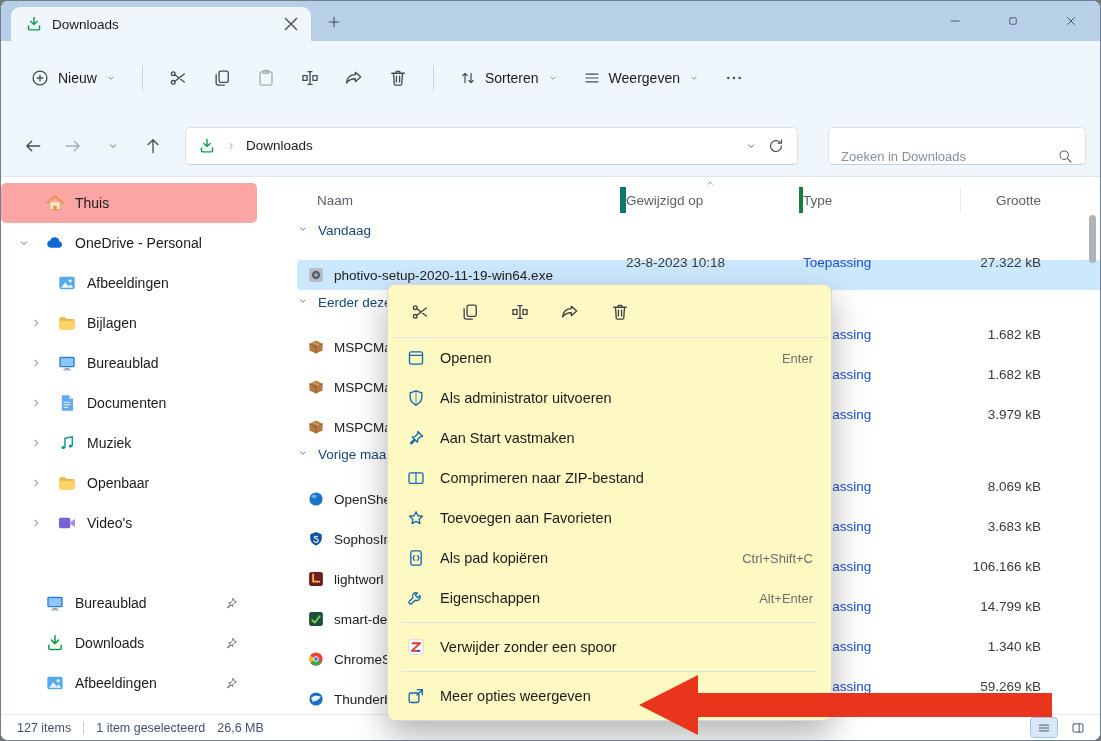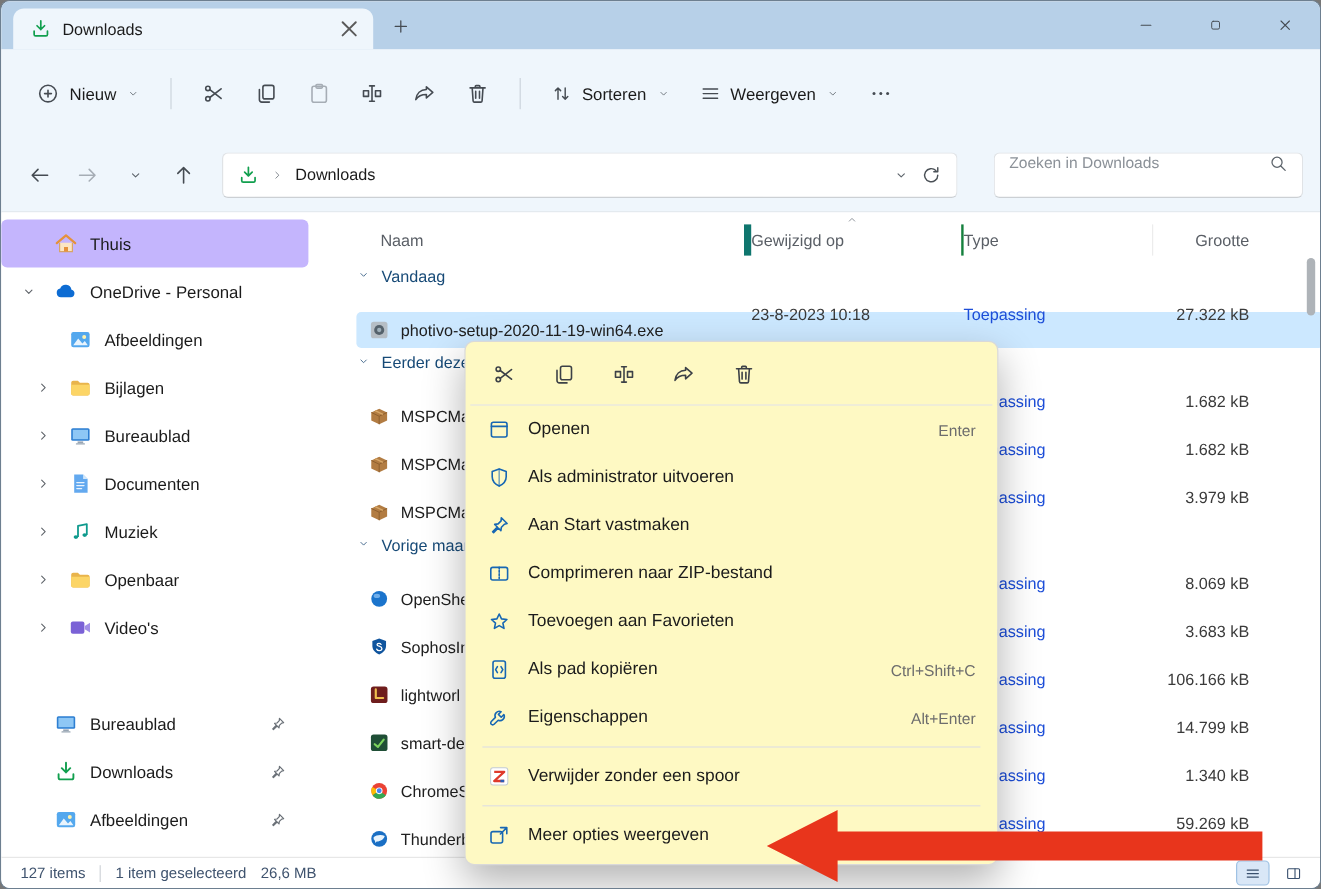--- a/index.html
+++ b/index.html
@@ -24,40 +24,40 @@
 .tool-btn{display:flex;align-items:center;gap:8px;padding:9px 12px;border-radius:5px;font-size:14px;color:#1b1b1b;white-space:nowrap}
 .tool-ico{width:44px;height:38px;display:flex;align-items:center;justify-content:center;border-radius:5px}
 .vsep{width:1px;height:26px;background:#ccd4dc;margin:0 13px}
 
 .addressrow{height:62px;background:#eff6fc;display:flex;align-items:center;padding:0 14px;gap:4px;border-bottom:1px solid #e1e6eb;flex:0 0 auto}
 .nav-btn{width:36px;height:36px;display:flex;align-items:center;justify-content:center;border-radius:5px}
 .addressbox{flex:1;height:38px;margin-left:10px;background:#fff;border:1px solid #e0e3e6;border-bottom-color:#ccd0d4;border-radius:5px;display:flex;align-items:center;gap:9px;padding:0 12px}
 .crumb{font-size:13.5px}
 .crumb-chev{color:#7c838a}
 .spacer{flex:1}
-.searchbox{width:258px;height:38px;margin-left:26px;background:#fff;border:1px solid #e0e3e6;border-bottom-color:#ccd0d4;border-radius:5px;display:flex;align-items:flex-start;padding:0 12px;gap:8px}
+.searchbox{width:258px;height:38px;margin-left:26px;background:#fff;border:1px solid #e0e3e6;border-bottom-color:#ccd0d4;border-radius:5px;display:flex;align-items:flex-end;padding:0 12px;gap:8px}
 .searchbox input{flex:1;border:none;outline:none;font-size:13px;color:#222;background:transparent;min-width:0}
 .searchbox input::placeholder{color:#8b9198}
 .searchbox .icon{color:#5d646b}
 
 .content{flex:1;display:flex;position:relative;background:#fff;min-height:0}
 .sidebar{width:256px;padding-top:6px;flex:0 0 auto}
 .side-item{height:40px;display:flex;align-items:center;padding:0 8px 0 16px;font-size:14px;border-radius:5px;position:relative;white-space:nowrap}
-.side-item.selected{background:#c4b5fd}
+.side-item.selected{background:#fca5a5}
 .side-item .chev{width:14px;height:14px;margin-right:14px;color:#5f646a}
 .side-item .sicon{width:20px;height:20px;margin-right:10px}
 .side-item.lvl1{padding-left:28px}
 .pin-g{margin-left:auto;margin-right:10px;width:15px;height:15px;color:#6b7178}
 .sidebar-gap{height:40px}
 
 .filearea{flex:1;padding-left:24px;min-width:0;position:relative}
 .list-header{height:46px;display:flex;align-items:center;color:#5a5f66;font-size:13.5px}
 .hcell{height:26px;display:flex;align-items:center;white-space:nowrap}
 .h-name{width:345px;padding-left:36px;border-right:6px solid #0f766e}
-.h-mod{width:177px;position:relative;border-right:2px solid #15803d}
+.h-mod{width:177px;position:relative;border-right:4px solid #15803d}
 .h-type{width:158px;border-right:1px solid #ececec}
 .h-size{width:80px;justify-content:flex-end}
 .sort-ind{position:absolute;top:-10px;left:78px;color:#8a8f96}
 .row{display:flex;}
 .row.group{height:32px;padding-left:16px;gap:9px;color:#174a77;font-size:13.5px}
 .gchev{color:#44688c}
 .row.file{height:40px;position:relative;font-size:13.5px;color:#202020}
 .row.file.selected::before{content:"";position:absolute;left:16px;right:-3px;top:5px;bottom:5px;background:var(--sel,#cce8ff);border-radius:4px;z-index:0}
 .cell{position:relative;z-index:1;white-space:nowrap}
 .cell-name{width:345px;display:flex;align-items:center;gap:9px;padding-left:26px;overflow:hidden}

